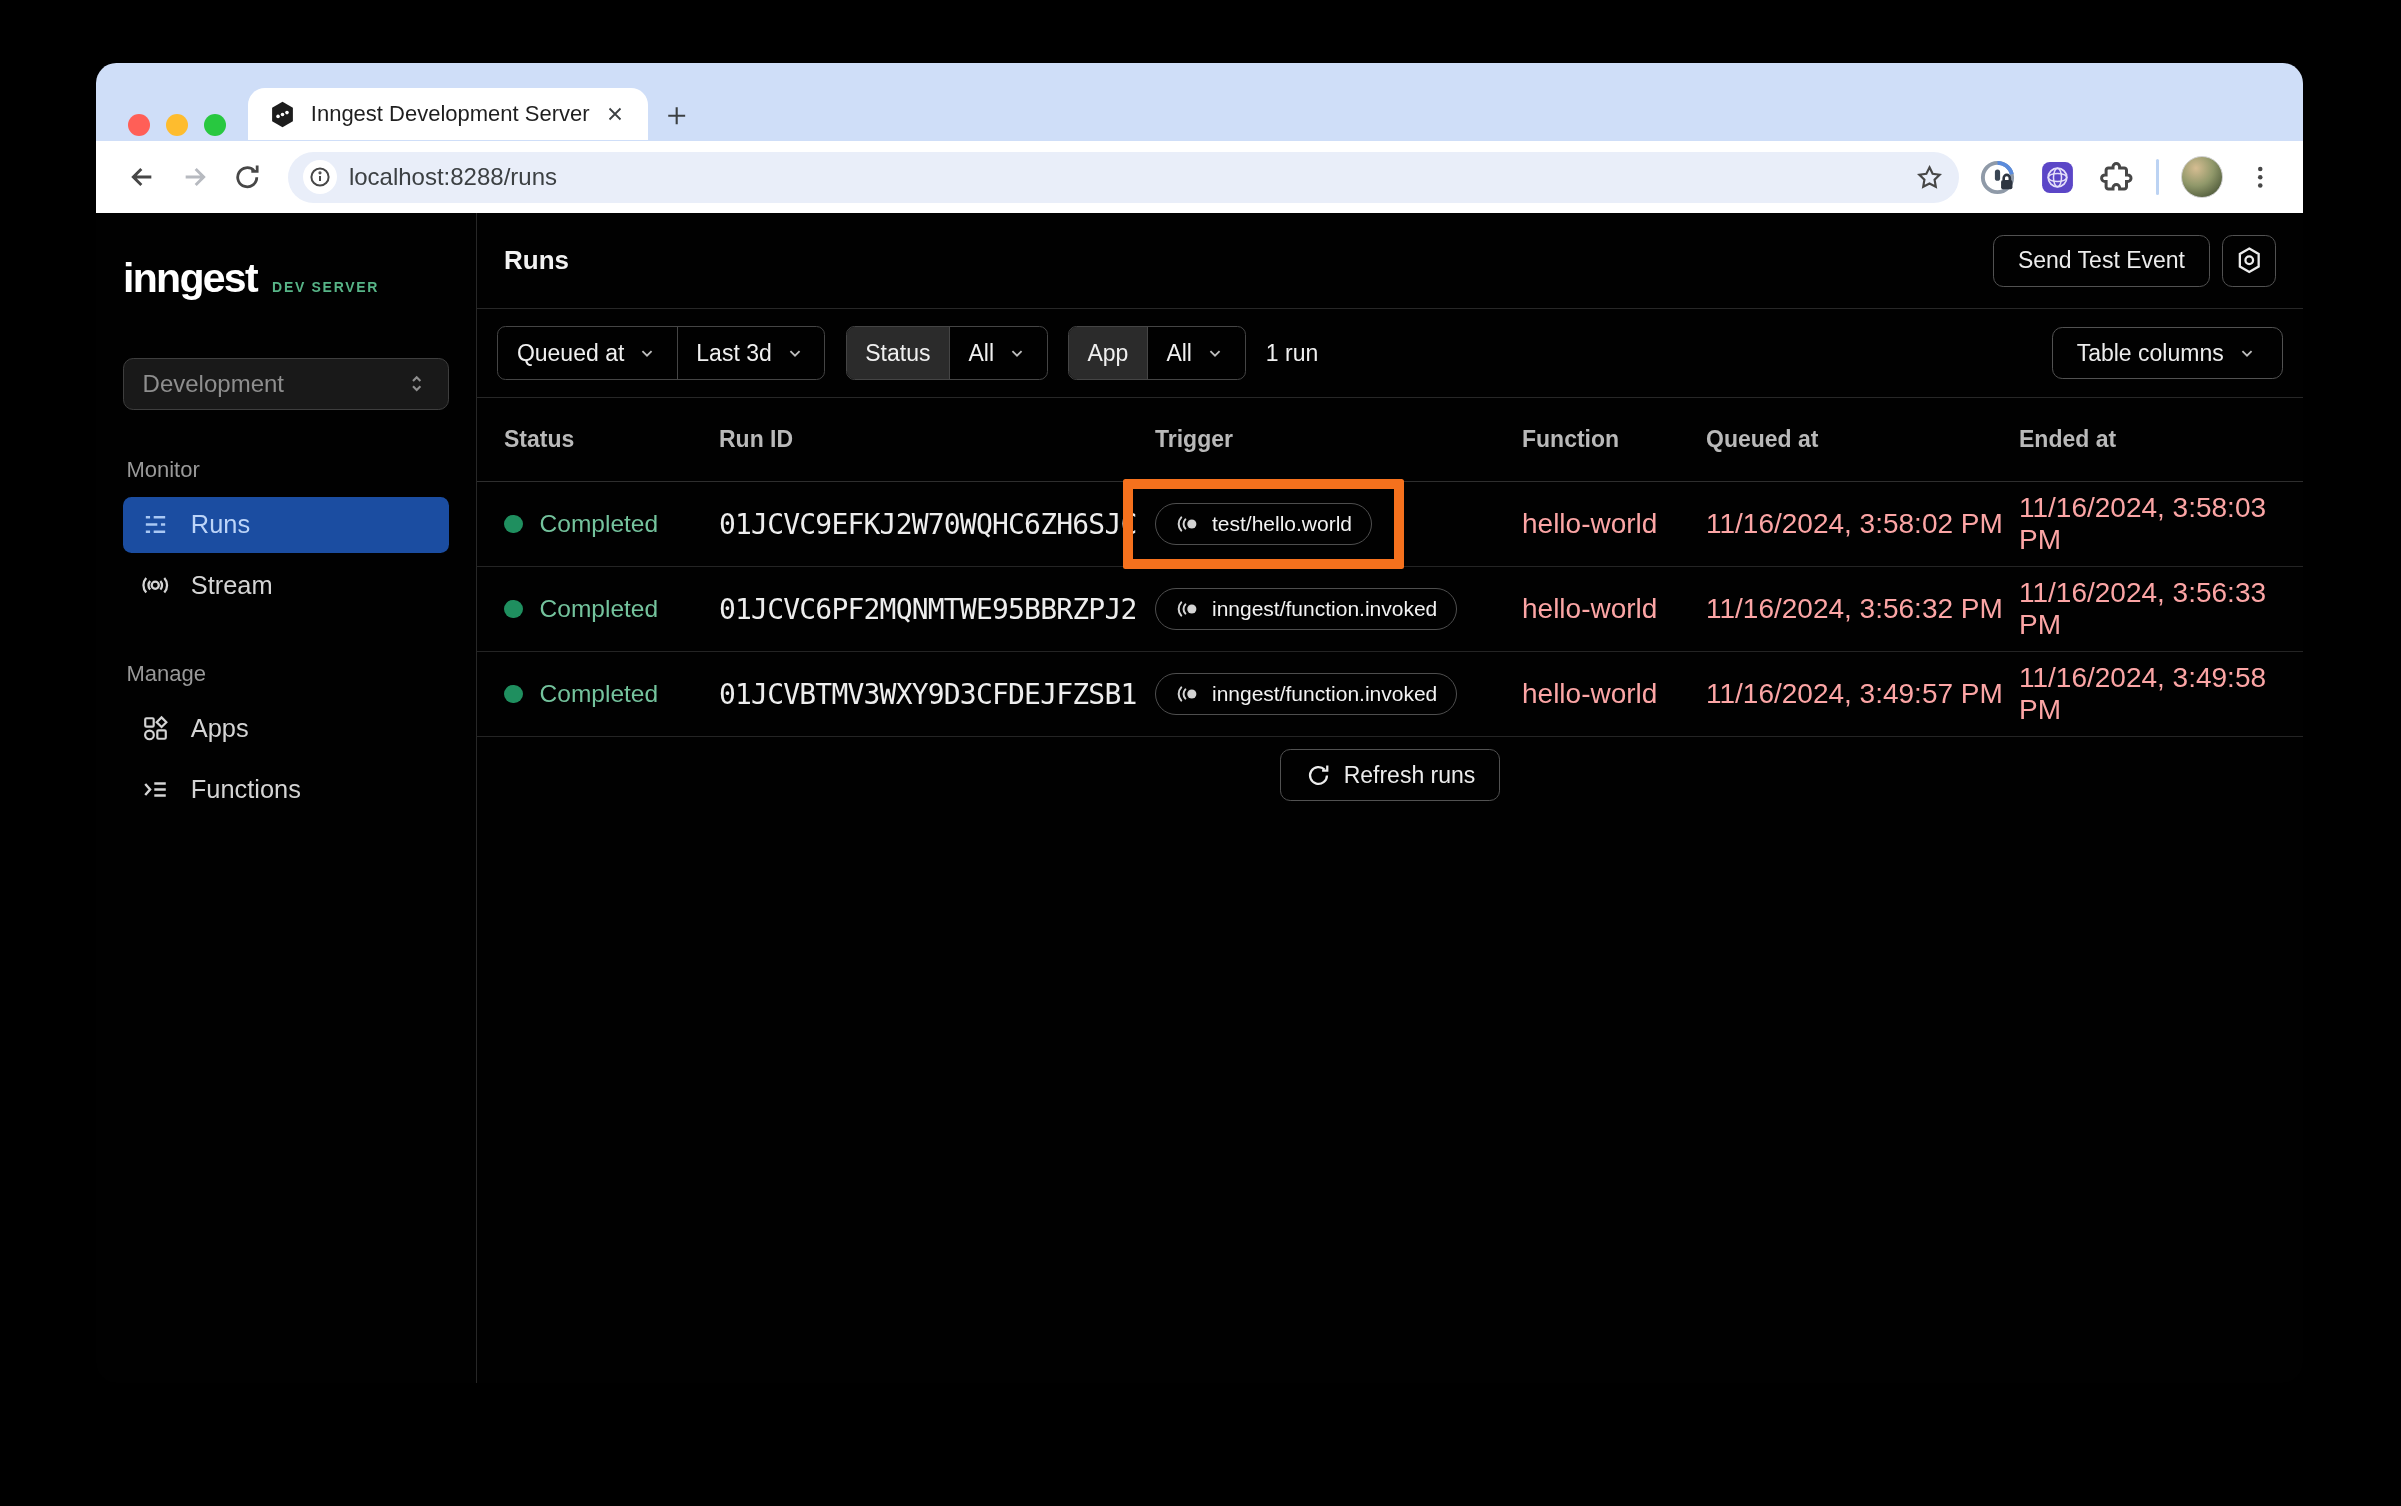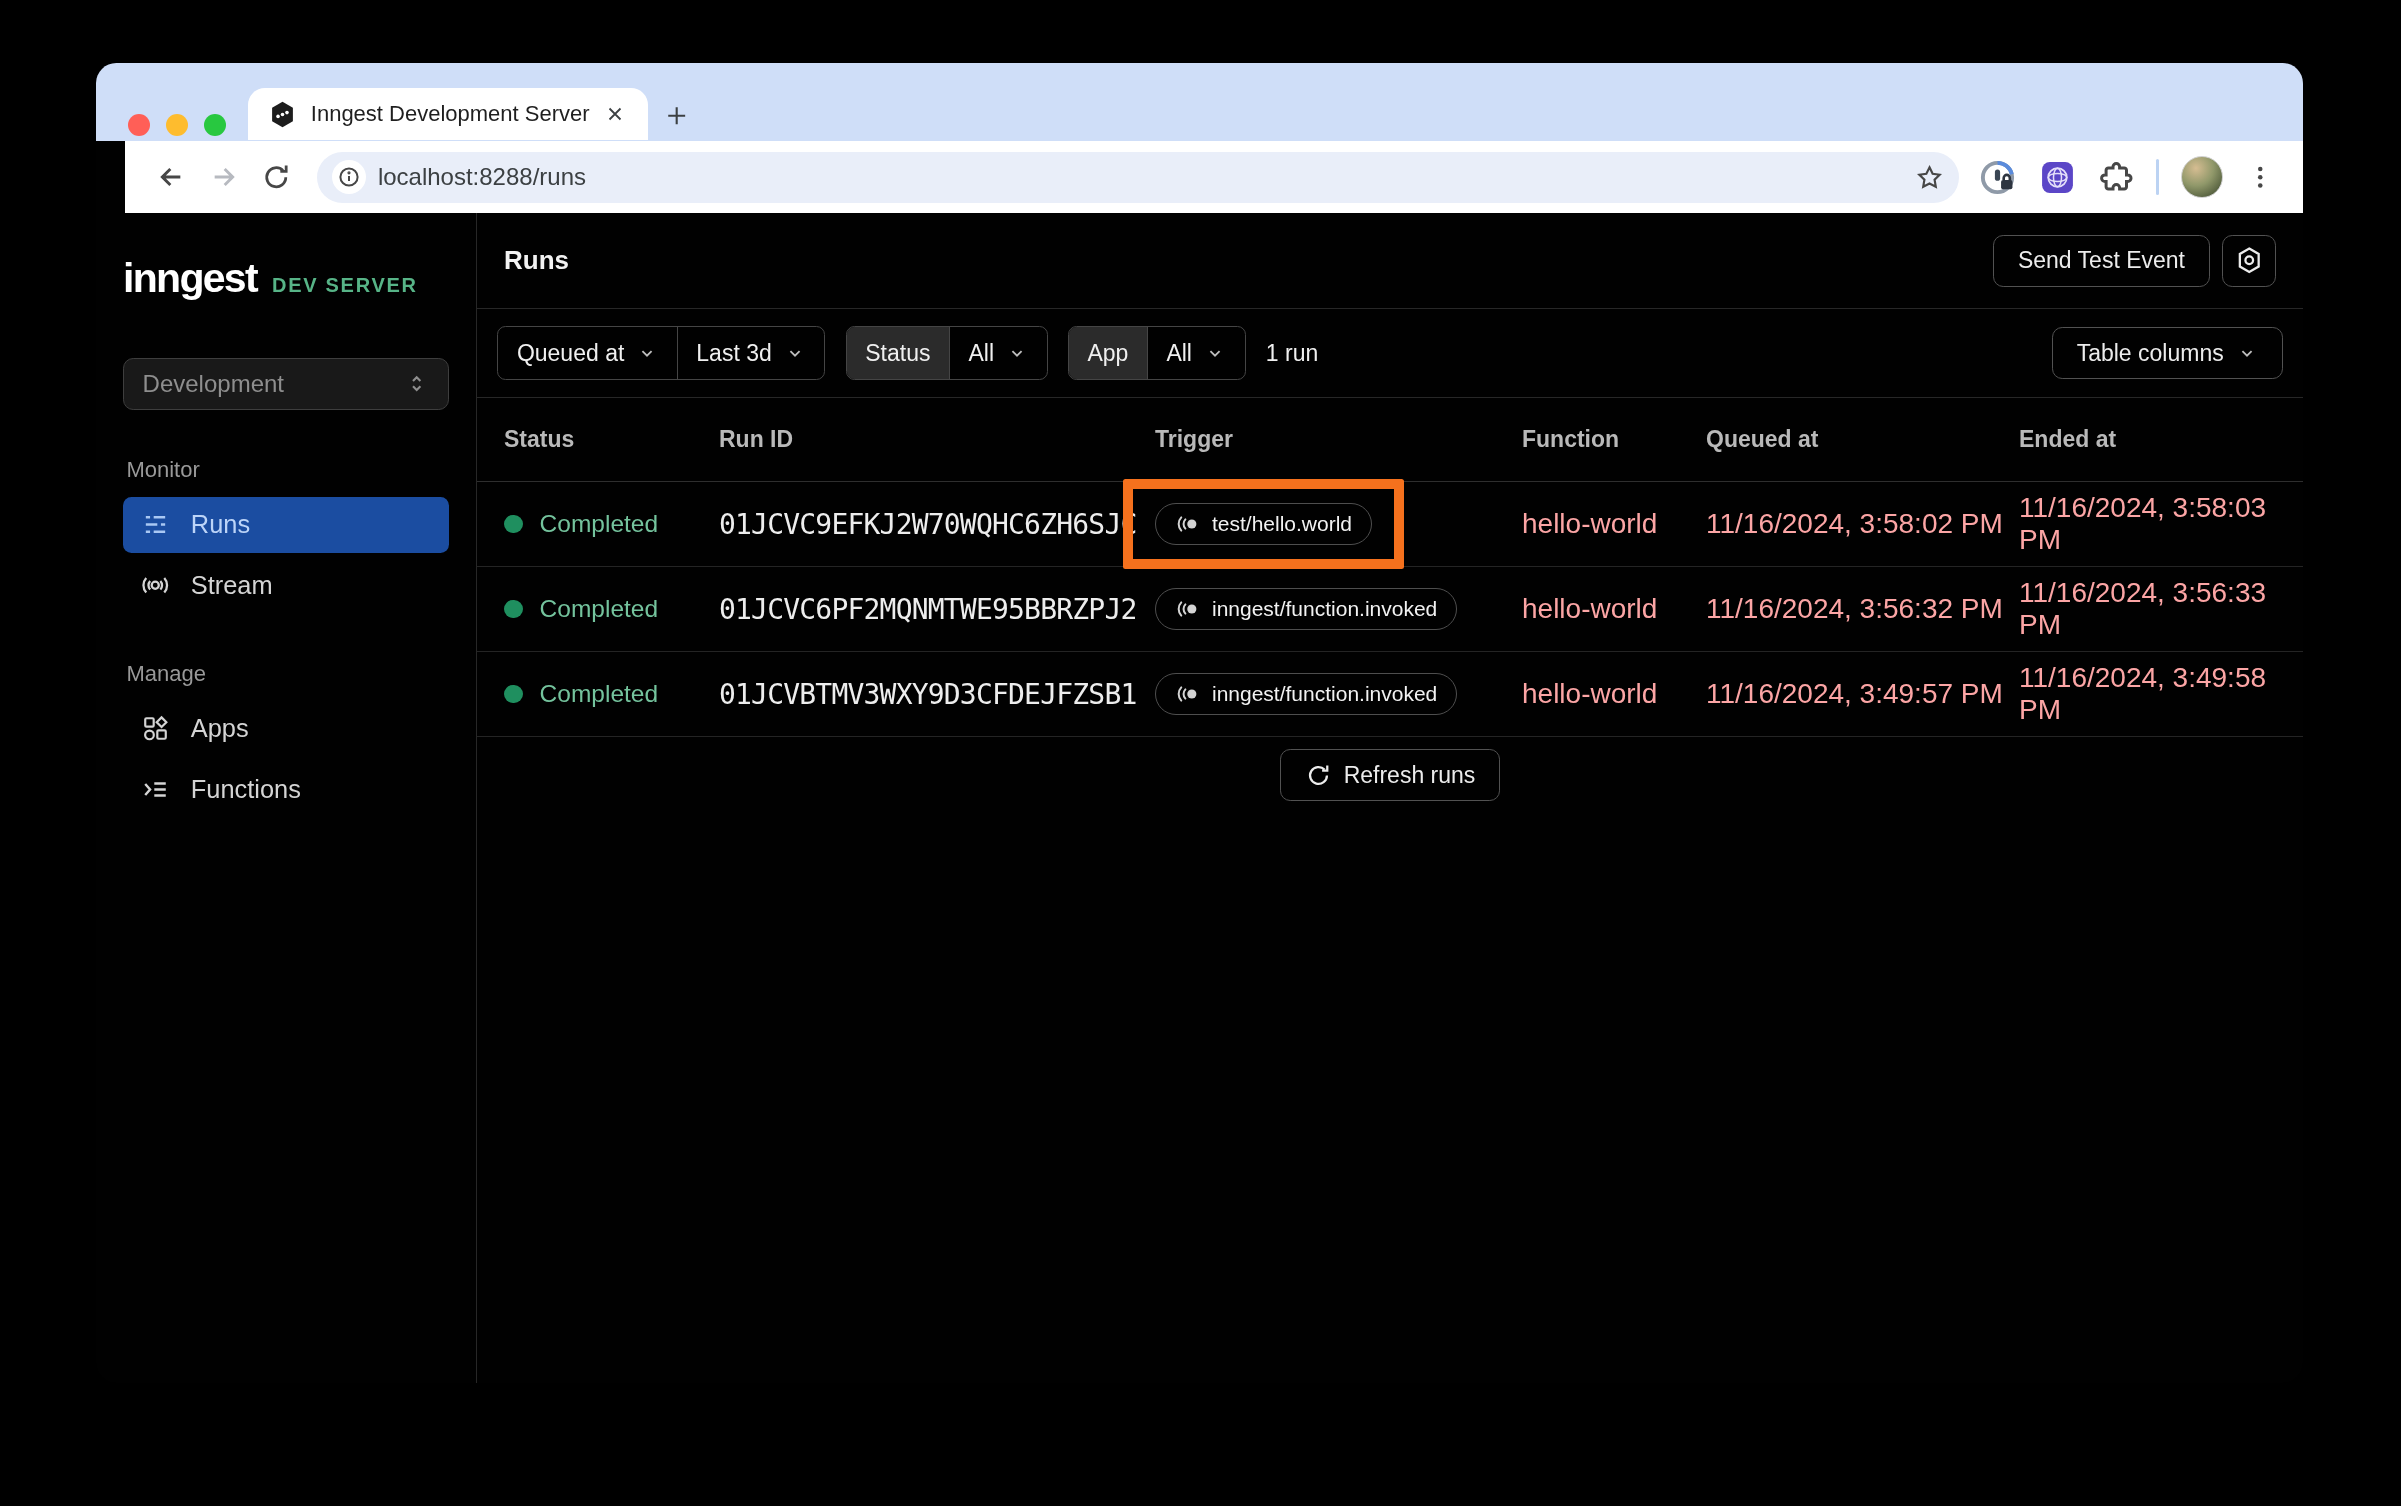--- a/index.html
+++ b/index.html
@@ -9,35 +9,35 @@
   
   .tabstrip { position:relative; height:78px; background:#cfdef8; }
   .traffic { position:absolute; top:51px; display:flex; gap:16px; left:32px; }
   .traffic span { width:22px; height:22px; border-radius:50%; }
   .light-red { background:#ff5f57; } .light-yellow { background:#febc2e; } .light-green { background:#28c840; }
   .tab { position:absolute; left:152px; top:25.4px; width:400px; height:52px; background:#fff; border-radius:17px 17px 0 0; display:flex; align-items:center; padding:0 20.3px; gap:13.5px; }
   .tab-title { font-size:22px; color:#1f1f1f; white-space:nowrap; flex:1; }
   .tab-close { width:25.4px; height:25.4px; display:flex; align-items:center; justify-content:center; }
   .newtab { position:absolute; left:565px; top:37px; width:30.5px; height:30.5px; display:flex; align-items:center; justify-content:center; }
 
-  .toolbar { height:72px; background:#fff; display:flex; align-items:center; padding:0 24px; gap:8.5px;margin-left:29px; }
+  .toolbar { height:72px; background:#fff; display:flex; align-items:center; padding:0 24px; gap:8.5px; }
   .nav-btn { width:44px; height:44px; display:flex; align-items:center; justify-content:center; flex:0 0 auto; }
   .omnibox { flex:1; height:51px; background:#e9eef9; border-radius:25.4px; display:flex; align-items:center; padding:0 15.2px; margin:0 10.2px; gap:12px; }
   .info-wrap { width:34px; height:34px; background:#fff; border-radius:50%; display:flex; align-items:center; justify-content:center; }
   .url { font-size:24px; color:#3c4043; flex:1; }
   .ext-row { display:flex; align-items:center; gap:22px; padding-right:3.4px; }
   .toolbar-sep { width:3.4px; height:36px; background:#bcd3f3; border-radius:1.7px; }
   .avatar { width:42px; height:42px; border-radius:50%; background:radial-gradient(circle at 35% 28%, #d6bd92, #90986a 45%, #55603f 80%, #37402b); border:0.8px solid #d0d0d0; }
 
   
   .app { display:flex; height:1170px; background:#010101; }
   .sidebar { width:381px; border-right:0.8px solid #272727; display:flex; flex-direction:column; padding:0 27px; }
   .logo-row { display:flex; align-items:baseline; gap:15.2px; margin-top:42px; }
   .logo { font-size:41px; font-weight:800; letter-spacing:-1.7px; color:#fff; }
-  .logo-badge { font-size:20px; font-weight:600; letter-spacing:1.7px; color:#57b487; }
+  .logo-badge { font-size:14px; font-weight:600; letter-spacing:1.7px; color:#57b487; }
   .env-select { margin-top:56px; height:52px; border:0.8px solid #3e3e3e; background:#191919; border-radius:10.2px; display:flex; align-items:center; padding:0 18.6px; color:#8e8e8e; font-size:24px; }
   .env-select .grow { flex:1; }
   .section-label { margin:47px 0 8.5px 3.4px; font-size:22px; color:#999; }
   .nav-item { height:56px; border-radius:8.5px; display:flex; align-items:center; gap:20.3px; padding:0 17px; color:#d4d4d4; font-size:25.4px; margin-top:5.1px; }
   .nav-item.active { background:#1b4da1; color:#bcd4f8; }
   .nav-item .ico { width:30.5px; height:30.5px; display:flex; align-items:center; justify-content:center; }
   .sidebar-footer { margin-top:auto; padding:0 3.4px 36px 3.4px; display:flex; align-items:center; gap:18.6px; color:#d4d4d4; font-size:24.5px; }
 
   .main { flex:1; display:flex; flex-direction:column; min-width:0; }
   .page-header { height:96px; display:flex; align-items:center; padding:0 27px; border-bottom:0.8px solid #272727; }

